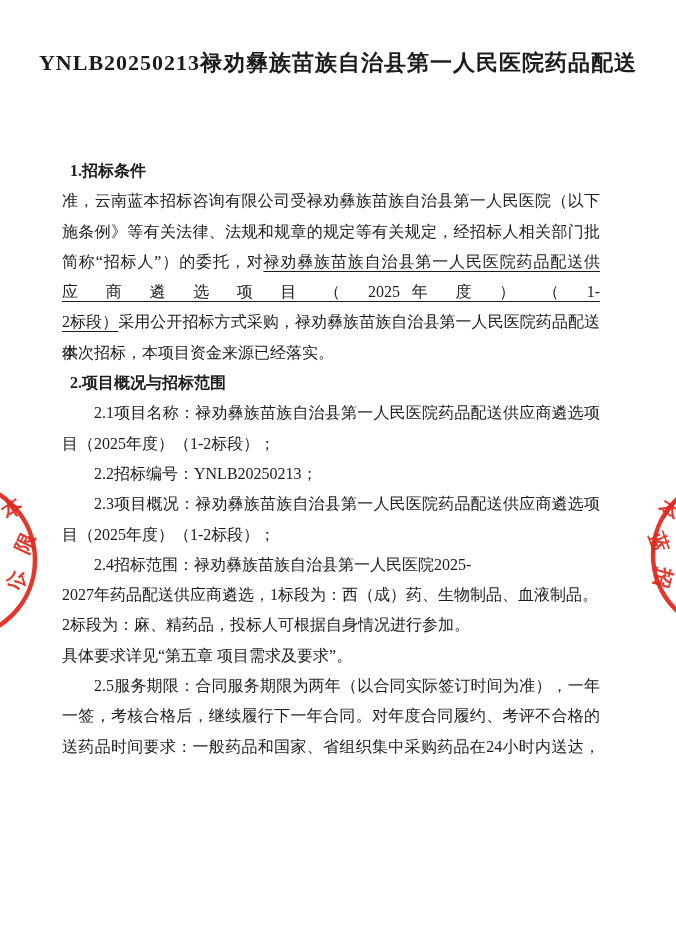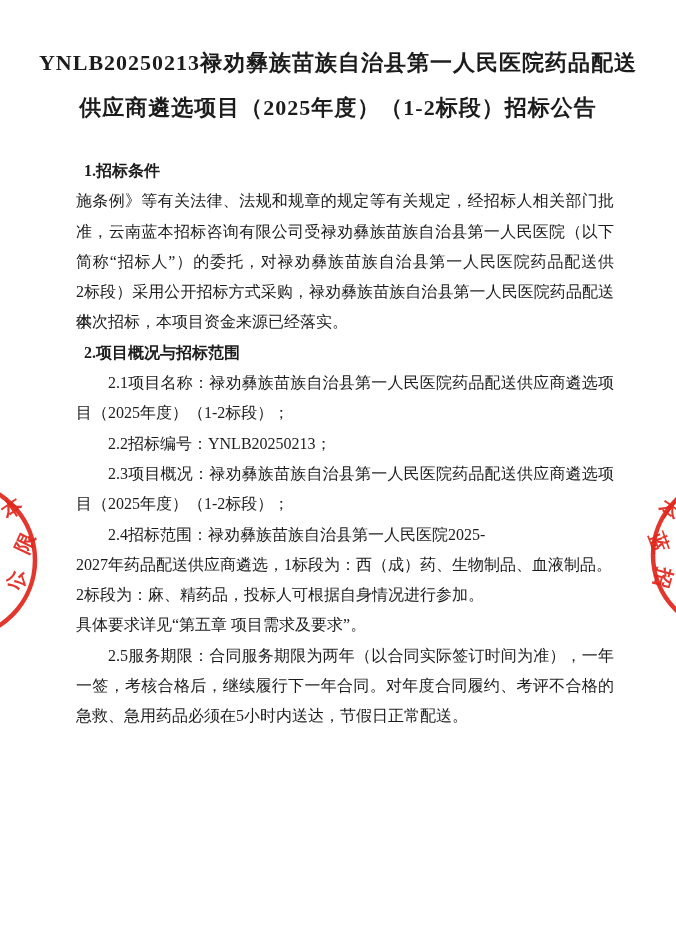--- a/index.html
+++ b/index.html
@@ -8,54 +8,54 @@
     overflow:hidden; color:#1c1c1c;
     font-family:"Liberation Serif","DejaVu Serif",serif;
   }
   .title {
     position:absolute; top:40px; left:0; width:676px; margin:0;
     text-align:center; font-size:22px; font-weight:bold; line-height:45px;
     letter-spacing:1px;
   }
   .title .tl { display:block; }
   .body {
-    position:absolute; top:156px; left:76px; width:538px;
+    position:absolute; top:156px; left:62px; width:538px;
     font-size:16px;
   }
   .ln { height:30.3px; line-height:30.3px; white-space:nowrap; }
   .j  { white-space:normal; text-align:justify; text-align-last:justify; }
   .ind { padding-left:32px; }
   .h  { font-weight:bold; padding-left:8px; }
-  .u  { text-underline-offset:4px; text-decoration-thickness:1px; }
+  .u  { text-decoration:underline; text-underline-offset:4px; text-decoration-thickness:1px; }
   .stamp { position:absolute; pointer-events:none; }
   .stamp-left  { left:0px;   top:480px; }
   .stamp-right { left:630px; top:478px; }
   .stamp circle { fill:none; stroke:#e1251b; stroke-width:4.5; opacity:0.92; }
   .stamp text {
     fill:#e1251b; font-size:20px; font-weight:bold; opacity:0.92;
     text-anchor:middle; dominant-baseline:middle;
     font-family:"Liberation Serif","DejaVu Serif",serif;
   }
 </style>
 </head>
 <body>
 
 <div class="page">
 
   <h1 class="title">
     <span class="tl">YNLB20250213禄劝彝族苗族自治县第一人民医院药品配送</span>
-    <span class="tl">供应商遴选项目（2025年度）（1-2标段）招标公告</span>
   </h1>
 
   <div class="body">
     <div class="ln h"><span>1.招标条件</span></div>
 
+    <div class="ln j"><span>准，云南蓝本招标咨询有限公司受禄劝彝族苗族自治县第一人民医院（以下</span></div>
     <div class="ln j"><span>施条例》等有关法律、法规和规章的规定等有关规定，经招标人相关部门批</span></div>
-    <div class="ln j"><span>准，云南蓝本招标咨询有限公司受禄劝彝族苗族自治县第一人民医院（以下</span></div>
     <div class="ln j"><span>简称“招标人”）的委托，对</span><span class="u">禄劝彝族苗族自治县第一人民医院药品配送供</span></div>
+    <div class="ln j"><span class="u">应 商 遴 选 项 目 （ 2025年 度 ） （ 1-</span></div>
     <div class="ln j"><span class="u">2标段）</span><span>采用公开招标方式采购，禄劝彝族苗族自治县第一人民医院药品配送供</span></div>
     <div class="ln"><span>本次招标，本项目资金来源已经落实。</span></div>
 
     <div class="ln h"><span>2.项目概况与招标范围</span></div>
 
     <div class="ln ind j"><span>2.1项目名称：禄劝彝族苗族自治县第一人民医院药品配送供应商遴选项</span></div>
     <div class="ln"><span>目（2025年度）（1-2标段）；</span></div>
 
     <div class="ln ind"><span>2.2招标编号：YNLB20250213；</span></div>
 
@@ -63,21 +63,21 @@
     <div class="ln"><span>目（2025年度）（1-2标段）；</span></div>
 
     <div class="ln ind"><span>2.4招标范围：禄劝彝族苗族自治县第一人民医院2025-</span></div>
     <div class="ln"><span>2027年药品配送供应商遴选，1标段为：西（成）药、生物制品、血液制品。</span></div>
     <div class="ln"><span>2标段为：麻、精药品，投标人可根据自身情况进行参加。</span></div>
     <div class="ln"><span>具体要求详见“第五章 项目需求及要求”。</span></div>
 
     <div class="ln ind j"><span>2.5服务期限：合同服务期限为两年（以合同实际签订时间为准），一年</span></div>
     <div class="ln j"><span>一签，考核合格后，继续履行下一年合同。对年度合同履约、考评不合格的</span></div>
 
-    <div class="ln"><span>急救、急用药品必须在5小时内送达，节假日正常配送。</span></div>
+    <div class="ln j"><span>送药品时间要求：一般药品和国家、省组织集中采购药品在24小时内送达，</span></div>
   </div>
 
   <svg class="stamp stamp-left" width="45" height="160" viewBox="0 0 45 160" aria-hidden="true">
     <circle cx="-43" cy="80" r="78"></circle>
     <text transform="translate(13,30) rotate(-35)">本</text>
     <text transform="translate(27,64) rotate(-65)">限</text>
     <text transform="translate(18,100) rotate(-100)">公</text>
   </svg>
 
   <svg class="stamp stamp-right" width="46" height="160" viewBox="0 0 46 160" aria-hidden="true">

